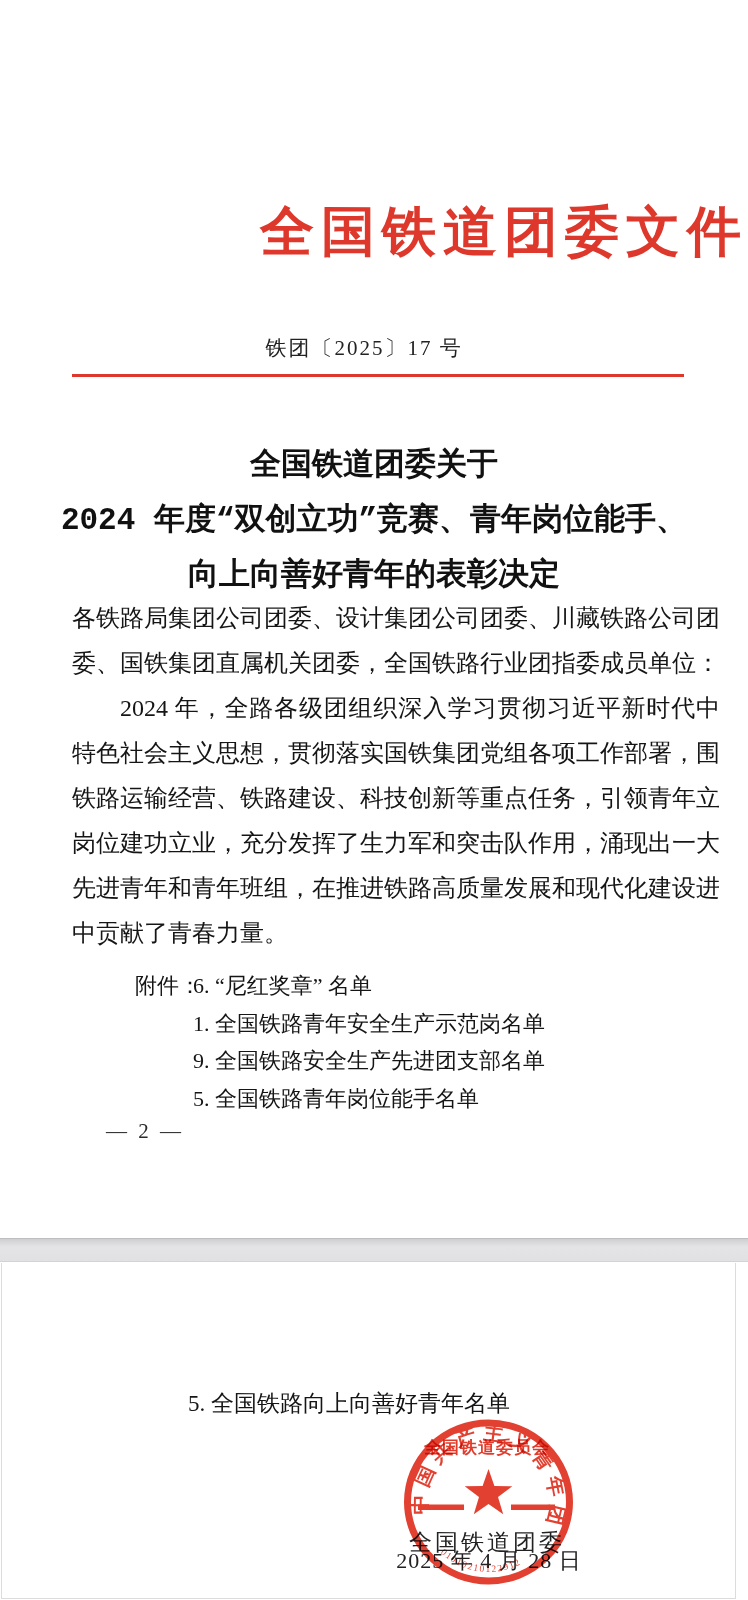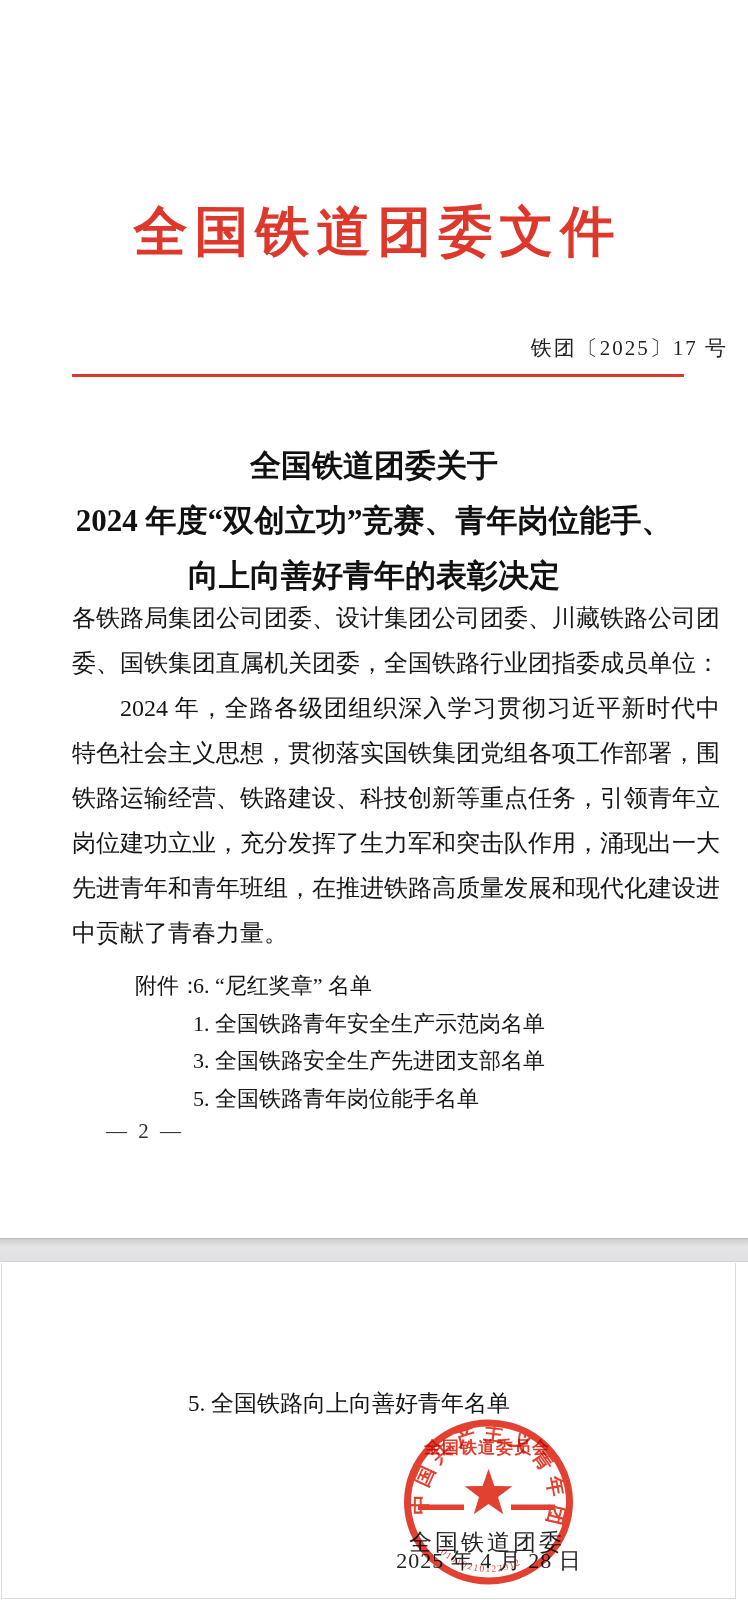--- a/index.html
+++ b/index.html
@@ -8,35 +8,35 @@
     --separator-gray:#e4e4e6;
     --ink:#1f1f1f;
   }
   html,body{margin:0;padding:0;background:#fff;}
   .screen{
     position:relative;width:748px;height:1600px;background:#ffffff;overflow:hidden;
     font-family:"Liberation Serif","DejaVu Serif",serif;color:var(--ink);
   }
   
   .header-title{
-    position:absolute;top:196px;left:0;width:748px;text-align:center;
+    position:absolute;top:196px;left:0;width:748px;text-align:right;
     font-size:54px;font-weight:bold;color:var(--accent-red);
     letter-spacing:7px;padding-left:7px;box-sizing:border-box;white-space:nowrap;
   }
   .doc-number{
-    position:absolute;top:334px;left:0;width:728px;text-align:right;
+    position:absolute;top:334px;left:0;width:728px;text-align:center;
     font-size:21px;letter-spacing:2px;color:#222;
   }
   .red-divider{
     position:absolute;top:374px;left:72px;width:612px;height:3px;
     background:var(--accent-red);
   }
   .doc-title{
     position:absolute;top:438px;left:20px;width:708px;text-align:center;
-    font-size:31px;font-weight:bold;line-height:55px;color:#111;
+    font-size:31px;font-weight:bold;line-height:55px;color:#111;font-family:Liberation Mono, monospace;
   }
   .body-block{
     position:absolute;top:596px;left:72px;width:648px;
     font-size:24px;line-height:45px;color:#151515;
   }
   .body-block .line{white-space:nowrap;}
   .group .line:not(:last-child){
     text-align:justify;text-align-last:justify;white-space:normal;
     overflow:hidden;height:45px;
   }
@@ -122,21 +122,21 @@
         <div class="line">先进青年和青年班组，在推进铁路高质量发展和现代化建设进程</div>
         <div class="line">中贡献了青春力量。</div>
       </div>
   </div>
 
   <div class="attach-label">附件：</div>
 
   <div class="attach-items">
       <div>6. “尼红奖章” 名单</div>
       <div>1. 全国铁路青年安全生产示范岗名单</div>
-      <div>3. 全国铁路安全生产先进团支部名单</div>
+      <div>9. 全国铁路安全生产先进团支部名单</div>
       <div>5. 全国铁路青年岗位能手名单</div>
     </div>
 
   <div class="page-number">— 2 —</div>
 
   <div class="page-separator"></div>
 
   <div class="page-two"></div>
 
   <div class="attach-item-5">5. 全国铁路向上向善好青年名单</div>

